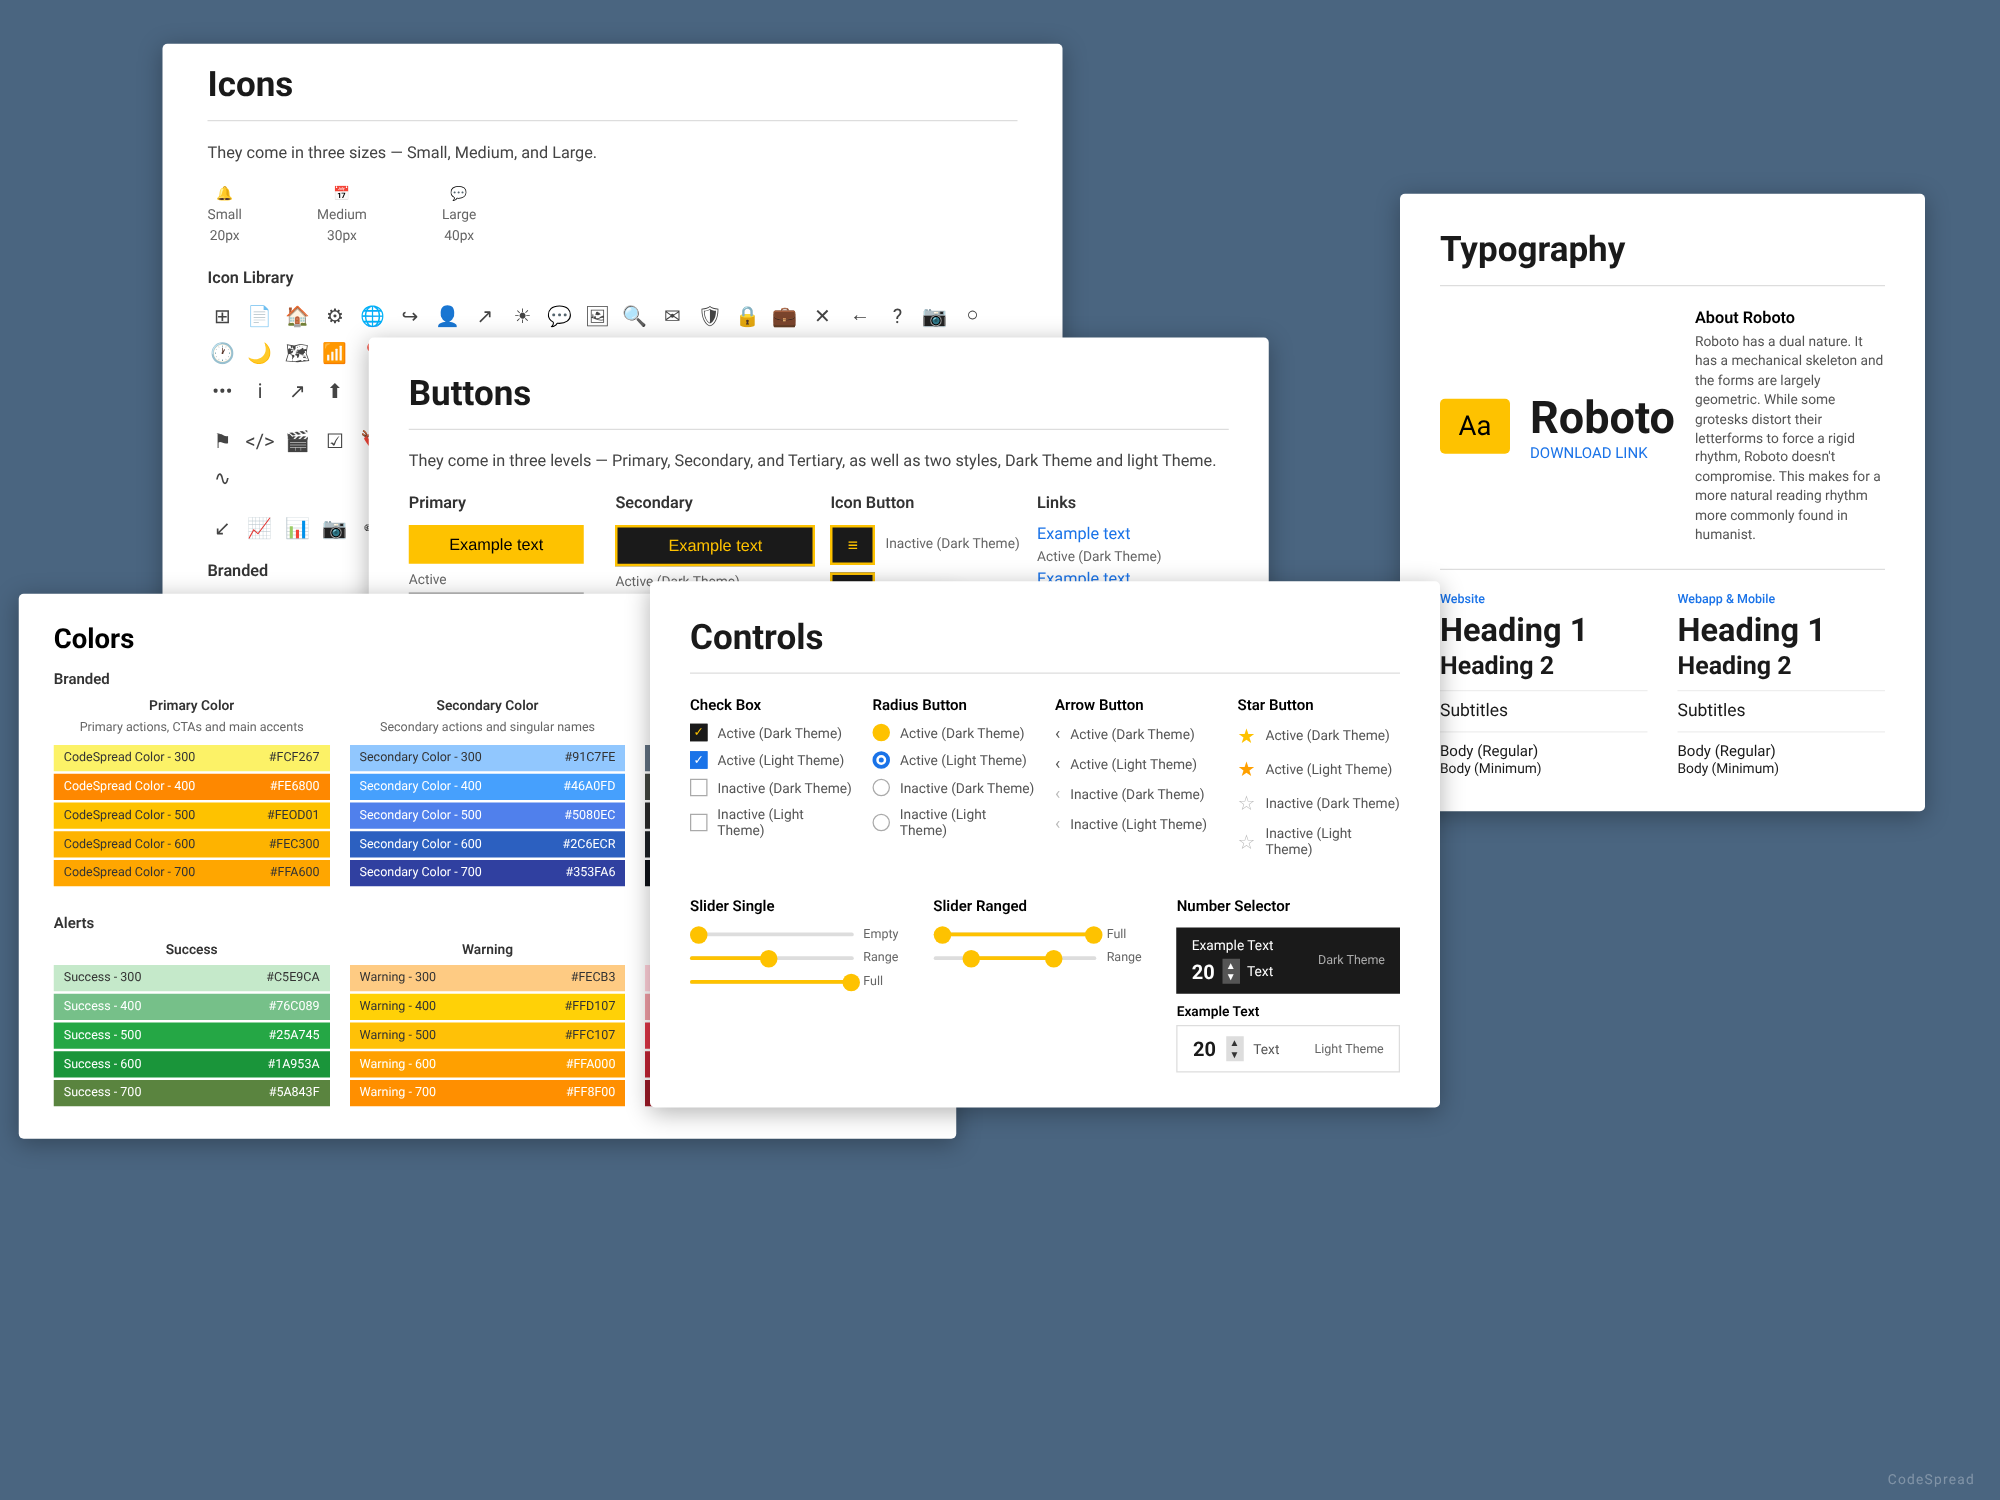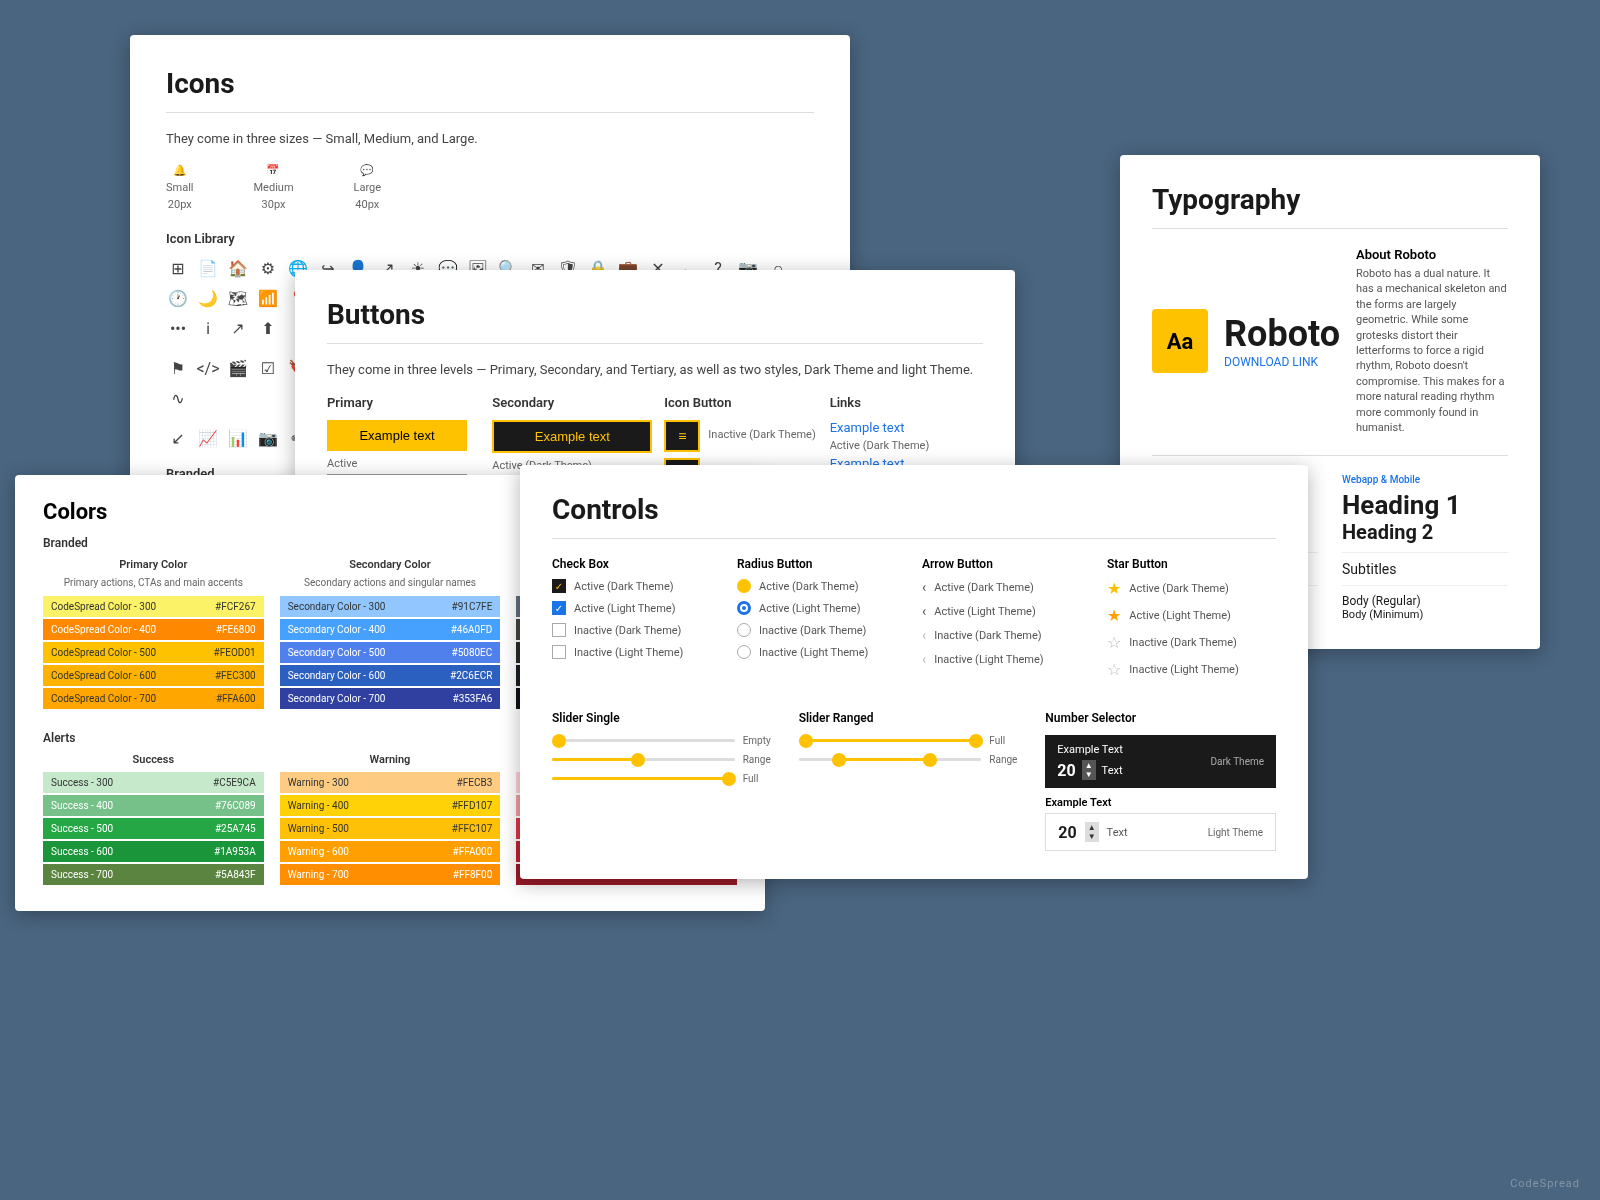--- a/index.html
+++ b/index.html
@@ -18,21 +18,21 @@
       border-radius: 4px;
       box-shadow: 0 4px 20px rgba(0,0,0,0.3);
       position: absolute;
     }
 
     
     .icons-card {
       left: 130px;
       top: 35px;
       width: 720px;
-      padding: 32px 36px;
+      padding: 16px 36px;
     }
 
     
     .typography-card {
       right: 60px;
       top: 155px;
       width: 420px;
       padding: 28px 32px;
     }
 
@@ -49,21 +49,21 @@
       left: 15px;
       top: 475px;
       width: 750px;
       padding: 24px 28px;
     }
 
     
     .controls-card {
       left: 520px;
       top: 465px;
-      width: 788px;
+      width: 632px;
       padding: 28px 32px;
     }
 
     h1.card-title {
       font-size: 28px;
       font-weight: 700;
       color: #1a1a1a;
       margin-bottom: 8px;
     }
 
@@ -139,26 +139,26 @@
     
     .typo-font-info {
       display: flex;
       align-items: center;
       gap: 16px;
       margin-bottom: 20px;
     }
     .typo-aa-box {
       background: #FEC200;
       width: 56px;
-      height: 64px;
+      height: 44px;
       display: flex;
       align-items: center;
       justify-content: center;
       font-size: 22px;
-      font-weight: 700;
+      font-weight: 400;
       border-radius: 4px;
     }
     .typo-font-name {
       font-size: 36px;
       font-weight: 700;
       color: #1a1a1a;
     }
     .typo-font-desc {
       flex: 1;
     }

